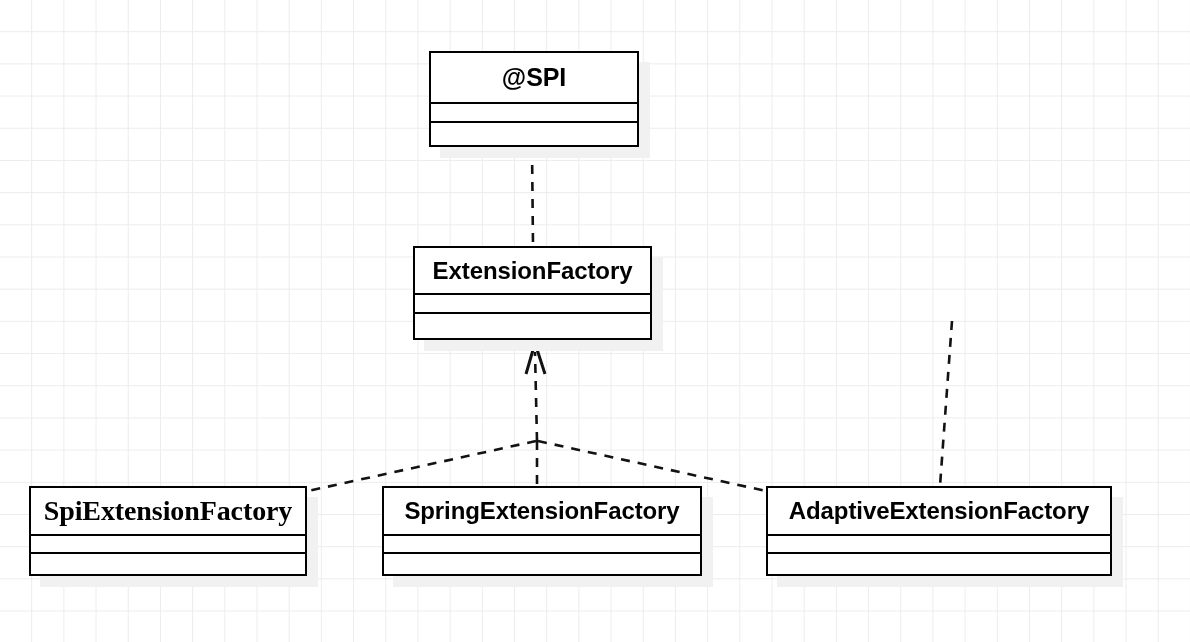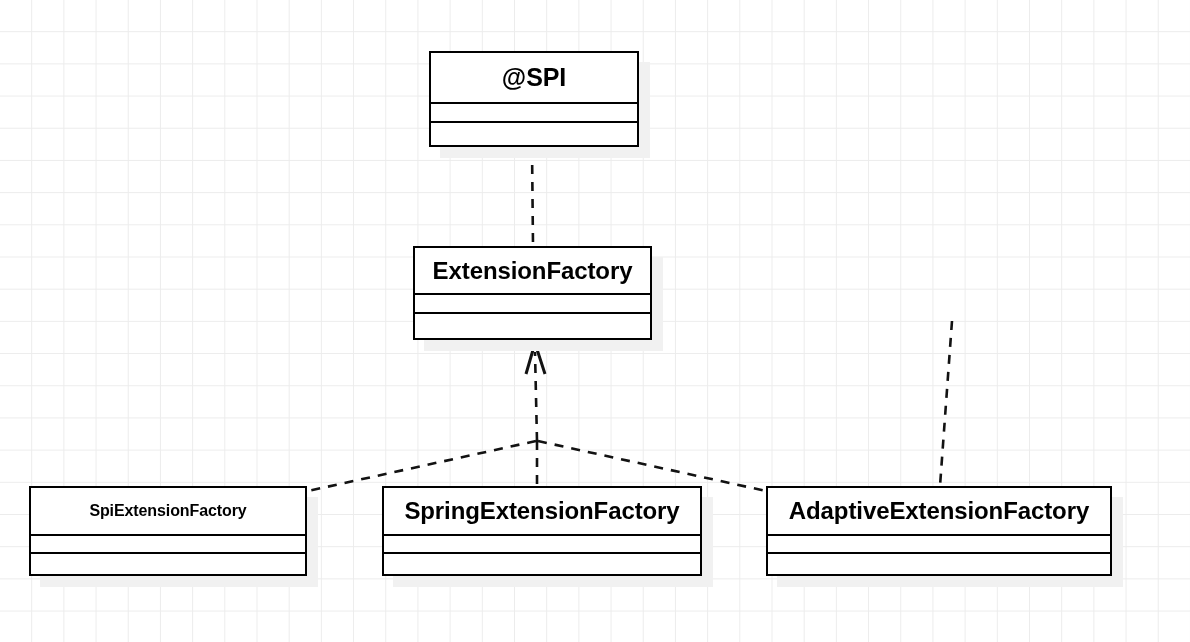--- a/index.html
+++ b/index.html
@@ -91,21 +91,21 @@
   #class-extensionfactory .uml-name-row { height: 47px; font-size: 24px; }
   #class-extensionfactory .uml-attr-row { height: 19px; }
   #class-extensionfactory .uml-op-row   { height: 23px; }
 
   #class-adaptive       { left: 877px; top: 230px; width: 155px; height: 89px; }
   #class-adaptive .uml-name-row { height: 48px; font-size: 23px; }
   #class-adaptive .uml-attr-row { height: 18px; }
   #class-adaptive .uml-op-row   { height: 18px; }
 
   #class-spiextensionfactory { left: 29px;  top: 486px; width: 278px; height: 90px; }
-  #class-spiextensionfactory .uml-name-row { height: 48px; font-size: 16px; }
+  #class-spiextensionfactory .uml-name-row { height: 48px; font-size: 28px; font-family: Liberation Serif, serif; }
   #class-spiextensionfactory .uml-attr-row { height: 18px; }
   #class-spiextensionfactory .uml-op-row   { height: 20px; }
 
   #class-springextensionfactory { left: 382px; top: 486px; width: 320px; height: 90px; }
   #class-springextensionfactory .uml-name-row { height: 48px; font-size: 24px; }
   #class-springextensionfactory .uml-attr-row { height: 18px; }
   #class-springextensionfactory .uml-op-row   { height: 20px; }
 
   #class-adaptiveextensionfactory { left: 766px; top: 486px; width: 346px; height: 90px; }
   #class-adaptiveextensionfactory .uml-name-row { height: 48px; font-size: 24px; }

